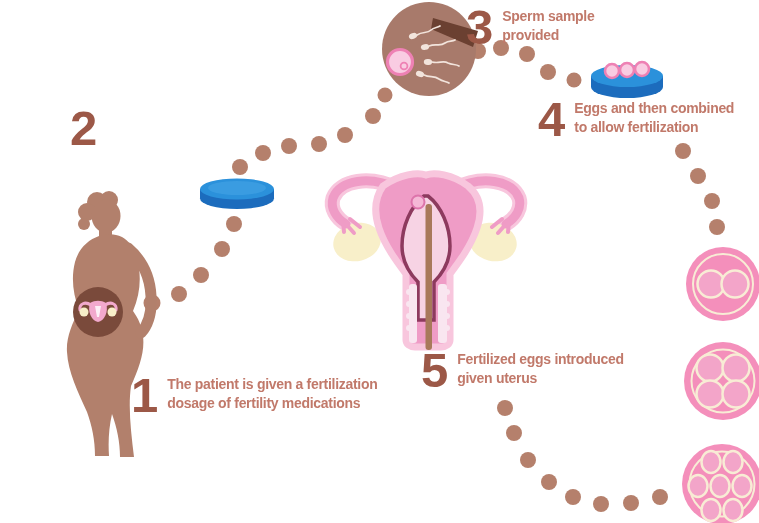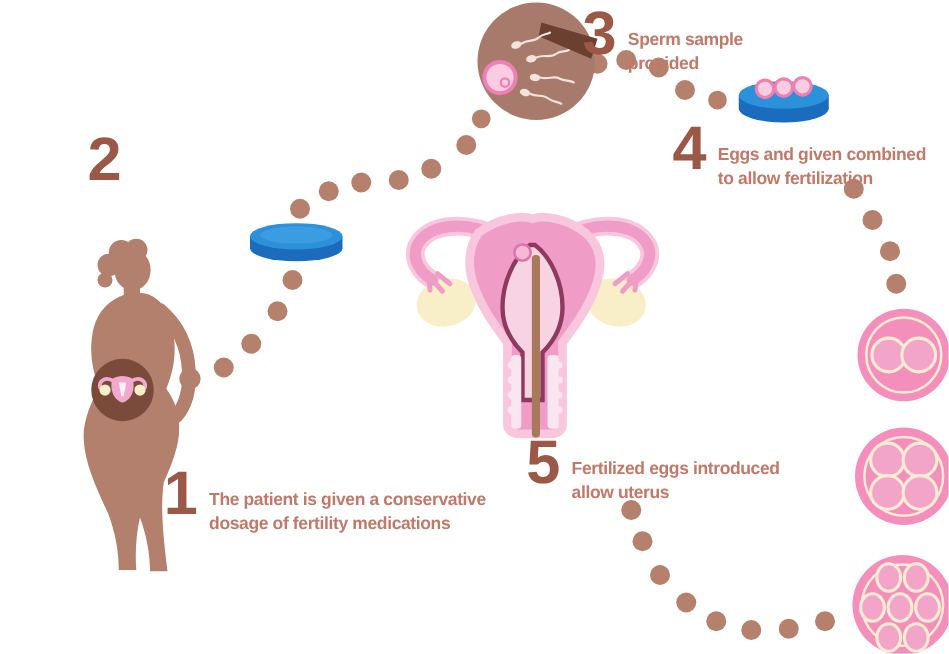--- a/index.html
+++ b/index.html
@@ -12,21 +12,21 @@
     --c-sperm-bg:#A87A6B; --c-pipette:#6B4031; --c-sperm:#F2E4DC;
     --c-egg-ring:#EE81B4; --c-egg-fill:#F9CCE2; --c-ruffle:#F9E6F0;
   }
   html,body{margin:0;padding:0;background:#fff;}
   .canvas{position:relative;width:759px;height:523px;background:#fff;overflow:hidden;
           font-family:"Liberation Sans",sans-serif;}
   .art{position:absolute;left:0;top:0;}
   .step{position:absolute;display:flex;align-items:flex-start;}
   .step .num{font-weight:bold;font-size:49px;line-height:42px;color:var(--c-number);}
   .step .label{font-weight:bold;font-size:14px;line-height:19px;letter-spacing:-0.3px;
-               color:var(--c-text);white-space:pre-line;margin-left:9px;margin-top:16px;}
+               color:var(--c-text);white-space:pre-line;margin-left:9px;margin-top:1px;}
   #step1{left:131px;top:374px;}
   #step2{left:70px;top:107px;}
   #step3{left:466px;top:6px;}
   #step4{left:538px;top:98px;}
   #step5{left:421px;top:349px;}
   
   .dot{fill:var(--c-dots);}
   .flesh{fill:var(--c-body);}
   .flesh-stroke{stroke:var(--c-body);fill:none;stroke-linecap:round;}
   .abdomen{fill:var(--c-abdomen);}
@@ -228,35 +228,35 @@
       <ellipse class="cell" cx="698" cy="486" rx="9.5" ry="11"></ellipse>
       <ellipse class="cell" cx="720" cy="486" rx="9.5" ry="11"></ellipse>
       <ellipse class="cell" cx="742" cy="486" rx="9.5" ry="11"></ellipse>
       <ellipse class="cell" cx="711" cy="510" rx="9.5" ry="11"></ellipse>
       <ellipse class="cell" cx="733" cy="510" rx="9.5" ry="11"></ellipse>
     </g>
   </svg>
 
   <div class="step" id="step1">
     <span class="num">1</span>
-    <span class="label">The patient is given a conservative
+    <span class="label">The patient is given a fertilization
 dosage of fertility medications</span>
   </div>
   <div class="step" id="step2">
     <span class="num">2</span>
   </div>
   <div class="step" id="step3">
     <span class="num">3</span>
     <span class="label">Sperm sample
 provided</span>
   </div>
   <div class="step" id="step4">
     <span class="num">4</span>
-    <span class="label">Eggs and given combined
+    <span class="label">Eggs and then combined
 to allow fertilization</span>
   </div>
   <div class="step" id="step5">
     <span class="num">5</span>
     <span class="label">Fertilized eggs introduced
-allow uterus</span>
+given uterus</span>
   </div>
 
 </div>
 
 </body></html>

